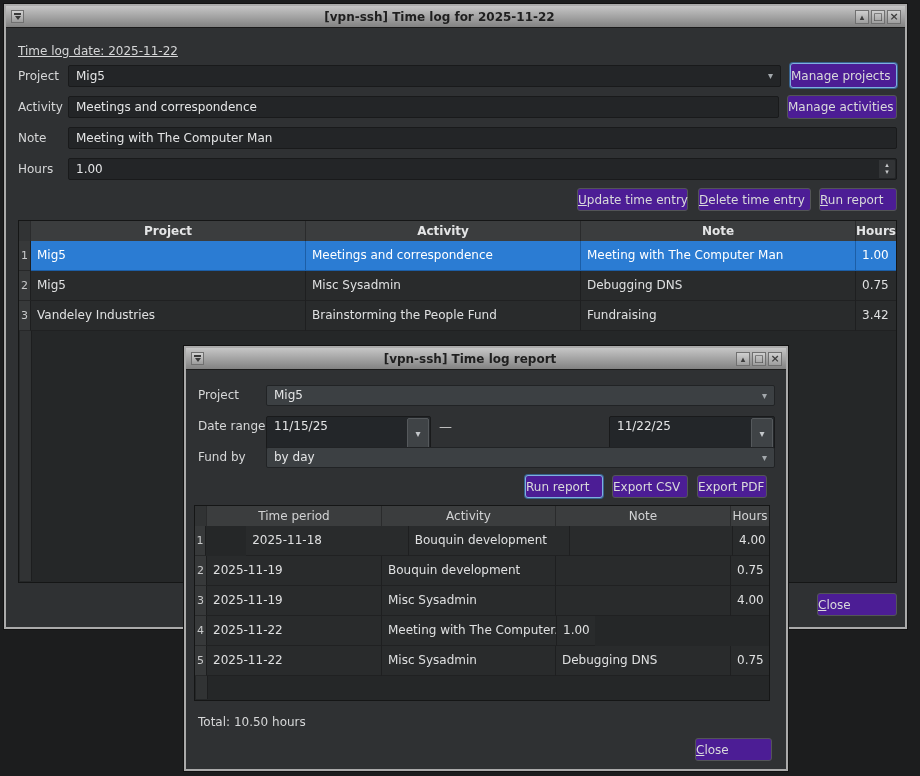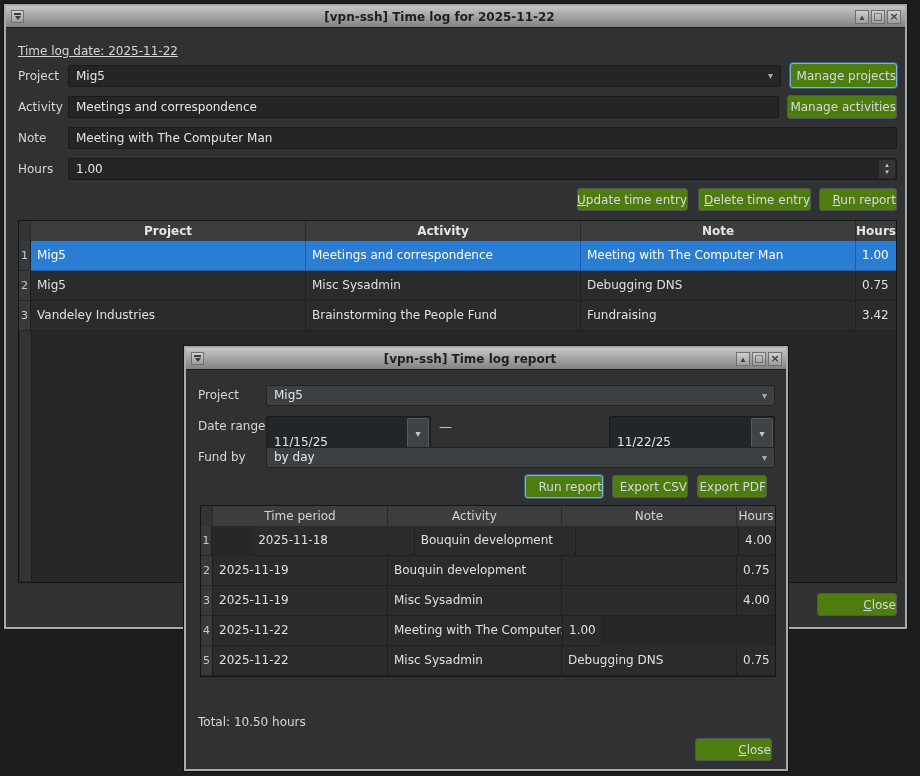--- a/index.html
+++ b/index.html
@@ -30,23 +30,23 @@
   .entry { position:absolute; height:22px; background:#232527; border:1px solid #191a1b;
            border-radius:2px; color:#e4e5e6; font-size:12px; line-height:20px;
            padding:0 7px; white-space:nowrap; overflow:hidden; }
   .combo-arrow { position:absolute; right:7px; top:0; bottom:0; display:flex;
                  align-items:center; color:#a3a8ac; font-size:10px; }
 
   .spin { position:absolute; right:1px; top:1px; bottom:1px; width:16px; background:#323436;
           display:flex; flex-direction:column; align-items:center; justify-content:center;
           color:#c6c8ca; font-size:7px; line-height:7px; border-radius:0 1px 1px 0; }
 
-  .btn { position:absolute; height:23px; background:#4d7c0f; border:1px solid #535557;
+  .btn { position:absolute; height:23px; background:#4c1d95; border:1px solid #535557;
          border-radius:3px; color:#d9dadb; font-size:12px;
-         display:flex; align-items:center; justify-content:flex-end; white-space:nowrap; }
+         display:flex; align-items:center; justify-content:flex-start; white-space:nowrap; }
   .btn .mn { display:block; }
   .btn .mn.u::first-letter { text-decoration:underline; }
   .btn.focus { border-color:#7fb0de; box-shadow:0 0 0 1px #38638e; }
 
   .table { position:absolute; background:#252728; border:1px solid #151616; }
   .thead { display:flex; height:20px; }
   .th { background:#3b3d3e; color:#e4e5e6; font-size:12px; line-height:20px;
         text-align:center; border-right:1px solid #2a2b2c; overflow:hidden; white-space:nowrap; }
   .th.corner { background:#313334; }
   .trow { display:flex; height:30px; }
@@ -60,21 +60,21 @@
   .numstrip { position:absolute; left:1px; width:12px; bottom:1px; background:#313334;
               border-right:1px solid #1d1e1f; }
 
   .mainhead .th { font-weight:bold; }
   .dlg .th { font-weight:normal; color:#d2d3d4; }
 
   .combo-gray { position:absolute; height:21px; background:#3c4043; border:1px solid #212325;
                 border-radius:2px; color:#e4e5e6; font-size:12px; line-height:19px;
                 padding:0 7px; white-space:nowrap; }
   .datefield { position:absolute; height:35px; background:#232629; border:1px solid #191a1b;
-               border-radius:2px; color:#e4e5e6; font-size:12px; line-height:19px; padding:16px 7px; }
+               border-radius:2px; color:#e4e5e6; font-size:12px; line-height:19px; padding:0 7px; }
   .dropbtn { position:absolute; right:1px; top:1px; bottom:1px; width:22px; background:#3f4346;
              border:1px solid #55595c; border-radius:2px; display:flex; align-items:center;
              justify-content:center; color:#c3c7ca; font-size:10px; }
   .dash { position:absolute; color:#cfcfcf; font-size:13px; line-height:21px; }
 </style>
 </head>
 <body>
 
 <div class="window" style="left:4px; top:4px; width:903px; height:625px;">
 
@@ -212,21 +212,21 @@
   <div class="btn focus" style="left:339px; top:127px; width:78px;">
     <span class="mn">Run report</span>
   </div>
   <div class="btn" style="left:426px; top:127px; width:76px;">
     <span class="mn">Export CSV</span>
   </div>
   <div class="btn" style="left:511px; top:127px; width:70px;">
     <span class="mn">Export PDF</span>
   </div>
 
-  <div class="table" style="left:14px; top:157px; width:576px; height:172px;">
+  <div class="table" style="left:8px; top:157px; width:576px; height:196px;">
     <div class="numstrip" style="top:170px;"></div>
     <div class="thead">
       <div class="th corner" style="width:12px;"></div>
       <div class="th" style="width:175px;">Time period</div>
       <div class="th" style="width:174px;">Activity</div>
       <div class="th" style="width:175px;">Note</div>
       <div class="th" style="width:38px; border-right:none;">Hours</div>
     </div>
     <div class="trow">
       <div class="rownum" style="width:12px;">1</div>

